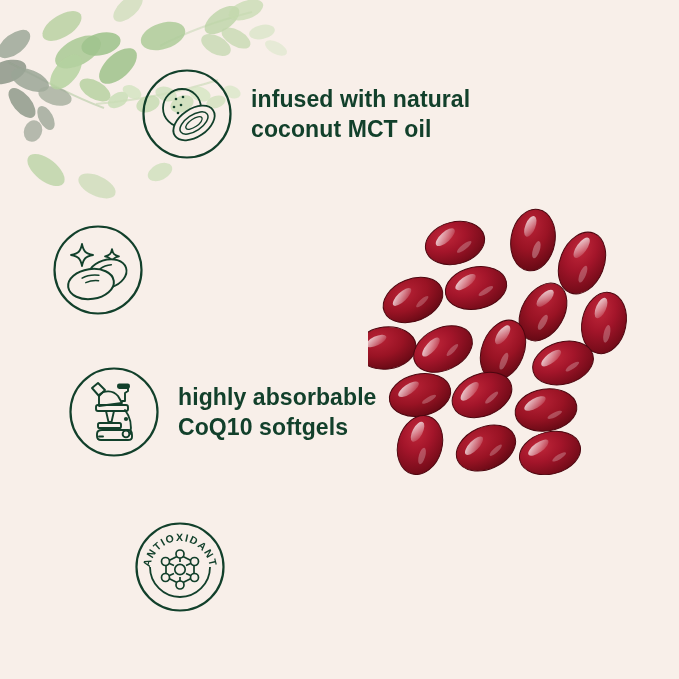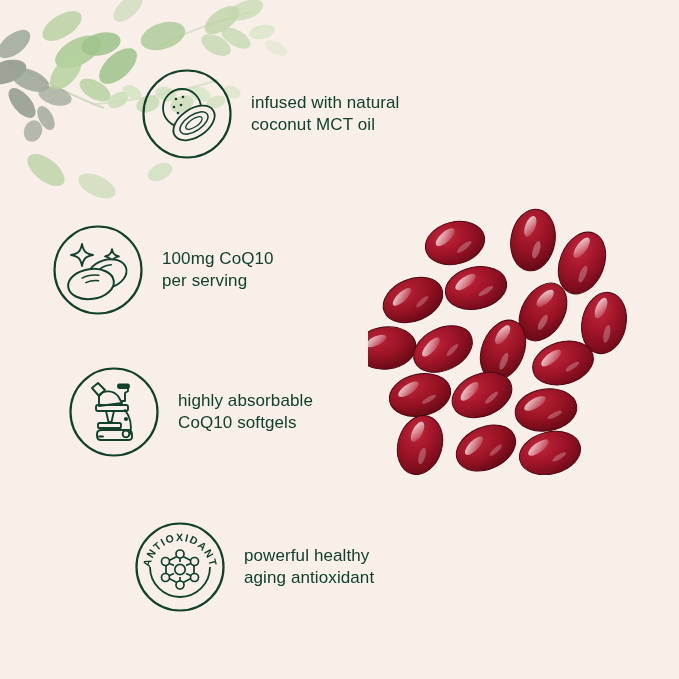--- a/index.html
+++ b/index.html
@@ -43,22 +43,22 @@
     position: relative;
   }
   .feature-icon svg {
     display: block;
     width: 92px;
     height: 92px;
   }
   .feature-text {
     margin-left: 18px;
     color: #12402b;
-    font-size: 17px;
-    font-weight: normal;
+    font-size: 23px;
+    font-weight: bold;
     line-height: 1.32;
     letter-spacing: 0.1px;
     white-space: pre-line;
   }
 
   #feature-row-0 { left: 141px; top: 68px; }
   #feature-row-1 { left: 52px;  top: 224px; }
   #feature-row-2 { left: 68px;  top: 366px; }
   #feature-row-3 { left: 134px; top: 521px; }
 
@@ -166,22 +166,20 @@
           <path d="M50 43 C54 41.5, 58 41.5, 62 42.5" stroke="#12402b" stroke-width="1.5" fill="none" stroke-linecap="round"></path>
         </g>
 
         <g transform="rotate(-8 39 60)">
           <ellipse cx="39" cy="60" rx="23" ry="15" fill="#f8efe9" stroke="#12402b" stroke-width="2"></ellipse>
           <path d="M31 53 C36 51, 42 51, 48 52.5" stroke="#12402b" stroke-width="1.5" fill="none" stroke-linecap="round"></path>
           <path d="M34 58 C38 56.8, 43 56.8, 47 57.8" stroke="#12402b" stroke-width="1.4" fill="none" stroke-linecap="round"></path>
         </g>
       </svg>
     </div>
-    <div class="feature-text">100mg CoQ10
-per serving</div>
   </div>
 
   <div class="feature-row" id="feature-row-2">
     <div class="feature-icon">
       <svg viewBox="0 0 92 92" xmlns="http://www.w3.org/2000/svg">
         <circle cx="46" cy="46" r="43.5" fill="none" stroke="#12402b" stroke-width="2.2"></circle>
         <g fill="none" stroke="#12402b" stroke-width="1.9" stroke-linejoin="round" stroke-linecap="round">
 
           <path d="M24 22 L30 17 L37 24 L31 30 Z"></path>
 
@@ -230,22 +228,20 @@
           <circle cx="46" cy="48.5" r="5.2" fill="#f8efe9"></circle>
           <circle cx="46" cy="33" r="4" fill="#f8efe9"></circle>
           <circle cx="60.5" cy="40.5" r="4" fill="#f8efe9"></circle>
           <circle cx="60.5" cy="56.5" r="4" fill="#f8efe9"></circle>
           <circle cx="46" cy="64" r="4" fill="#f8efe9"></circle>
           <circle cx="31.5" cy="56.5" r="4" fill="#f8efe9"></circle>
           <circle cx="31.5" cy="40.5" r="4" fill="#f8efe9"></circle>
         </g>
       </svg>
     </div>
-    <div class="feature-text">powerful healthy
-aging antioxidant</div>
   </div>
 
   <div id="softgel-pile">
     <svg viewBox="0 0 280 270" xmlns="http://www.w3.org/2000/svg">
       <defs>
         <radialGradient id="gel" cx="36%" cy="30%" r="78%">
           <stop offset="0%" stop-color="#c0273a"></stop>
           <stop offset="45%" stop-color="#a3152a"></stop>
           <stop offset="100%" stop-color="#6c0a16"></stop>
         </radialGradient>

